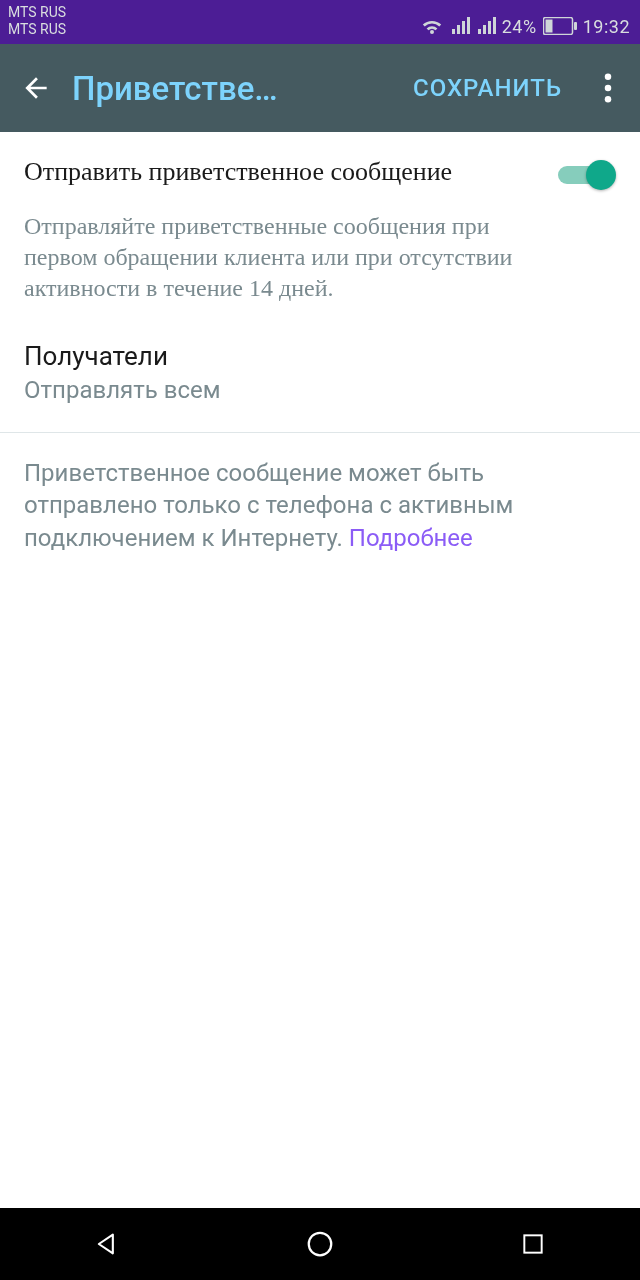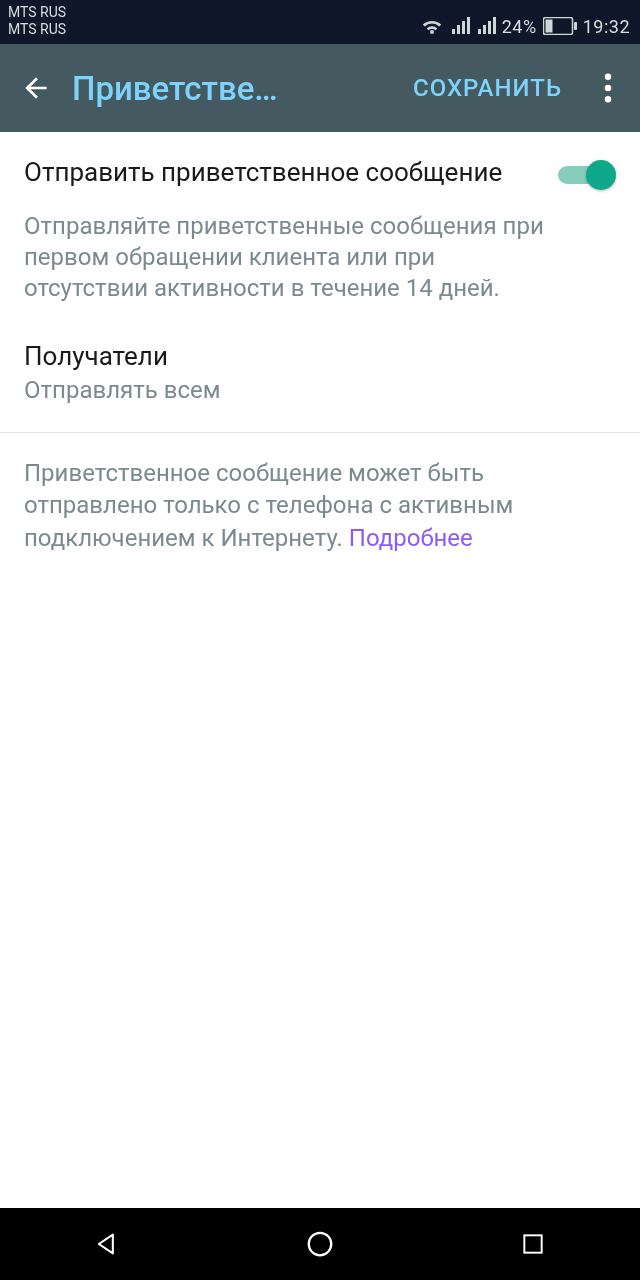--- a/index.html
+++ b/index.html
@@ -1,36 +1,36 @@
 <!DOCTYPE html>
 <html><head>
 <meta charset="utf-8">
 <style>
   * { box-sizing: border-box; margin: 0; padding: 0; }
   html, body { width: 640px; height: 1280px; font-family: Roboto, "Helvetica Neue", Arial, sans-serif; background: #fff; }
   .screen { width: 640px; height: 1280px; display: flex; flex-direction: column; background: #fff; }
 
   
-  .statusbar { background: #0f172a; color: #d9dedf; height: 44px; display: flex; align-items: flex-start; justify-content: space-between; padding: 4px 10px 0 8px; font-size: 15px; }
+  .statusbar { background: #4c1d95; color: #d9dedf; height: 44px; display: flex; align-items: flex-start; justify-content: space-between; padding: 4px 10px 0 8px; font-size: 15px; }
   .statusbar .left { line-height: 17px; font-size: 14px; }
   .statusbar .right { display: flex; align-items: center; gap: 6px; height: 100%; padding-top: 4px; }
   .statusbar .right .txt { font-size: 18px; letter-spacing: 0.5px; }
   .statusbar svg { display: block; }
 
   
   .appbar { background: #455a60; color: #7dd3fc; height: 88px; display: flex; align-items: center; padding: 0 8px; gap: 8px; }
   .appbar .back { width: 56px; height: 56px; display:flex; align-items:center; justify-content:center; }
   .appbar .title { flex: 1; font-size: 33px; font-weight: 500; white-space: nowrap; overflow: hidden; text-overflow: ellipsis; padding-right: 8px; }
   .appbar .save { font-size: 24px; font-weight: 500; letter-spacing: 1px; padding: 0 14px; }
   .appbar .more { width: 48px; height: 56px; display:flex; align-items:center; justify-content:center; }
 
   .content { flex: 1; background: #fff; overflow: hidden; }
 
   .section { padding: 24px 24px 20px 24px; }
-  .toggle-row { display: flex; align-items: flex-start; gap: 12px; }
+  .toggle-row { display: flex; align-items: flex-start; gap: 12px; font-family: Liberation Serif, serif; }
   .toggle-row .texts { flex: 1; }
   .title-1 { font-size: 26px; color: #1a1a1a; line-height: 1.25; }
   .desc { font-size: 24px; color: #7a8a8f; line-height: 1.3; margin-top: 22px; }
 
   .switch { position: relative; width: 58px; height: 28px; margin-top: 4px; flex-shrink: 0; }
   .switch .track { position:absolute; left:0; top:6px; width: 48px; height: 18px; border-radius: 10px; background: #86cdbc; }
   .switch .thumb { position:absolute; right:0; top:0; width: 30px; height: 30px; border-radius: 50%; background: #0fa88a; box-shadow: 0 1px 3px rgba(0,0,0,.3); }
 
   .highlight { border: 3px solid #d10b14; margin: 2px 6px 10px 6px; border-radius: 4px; padding: 20px 18px 26px 18px; display:flex; align-items:flex-start; gap: 12px; }
   .highlight .texts { flex:1; }

